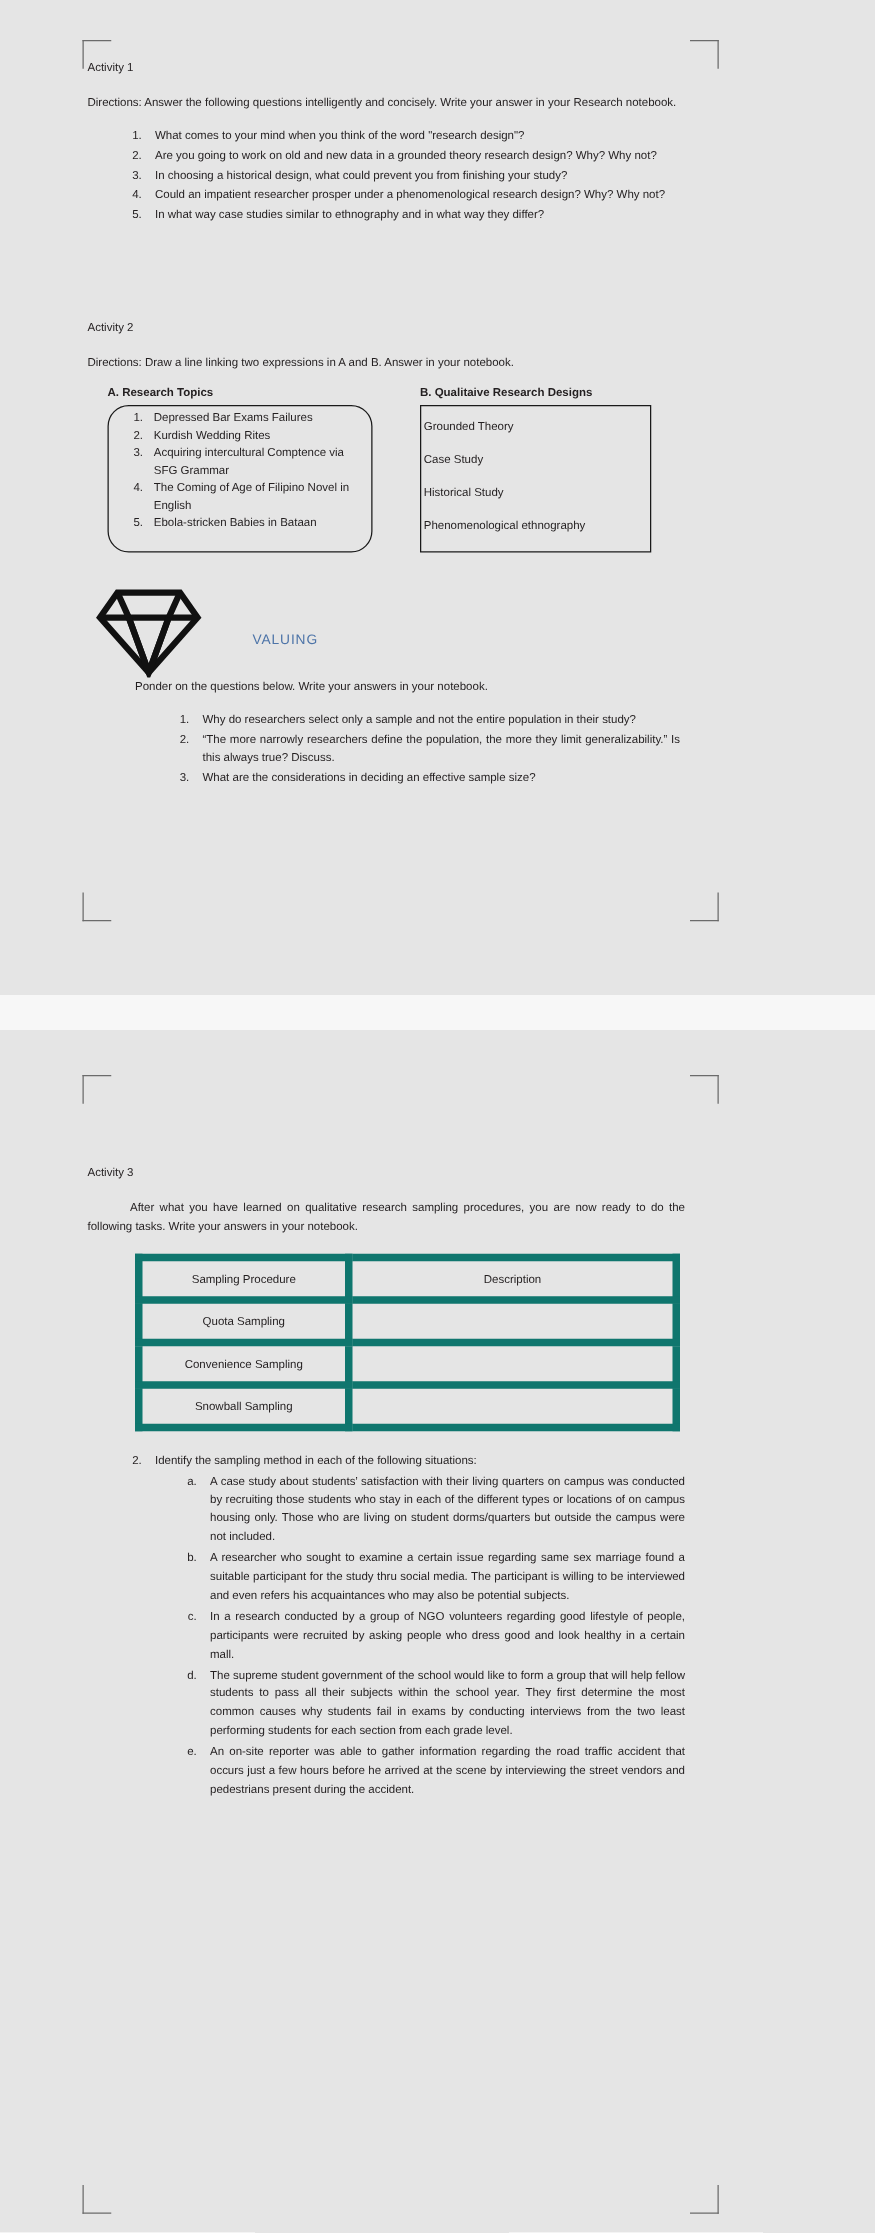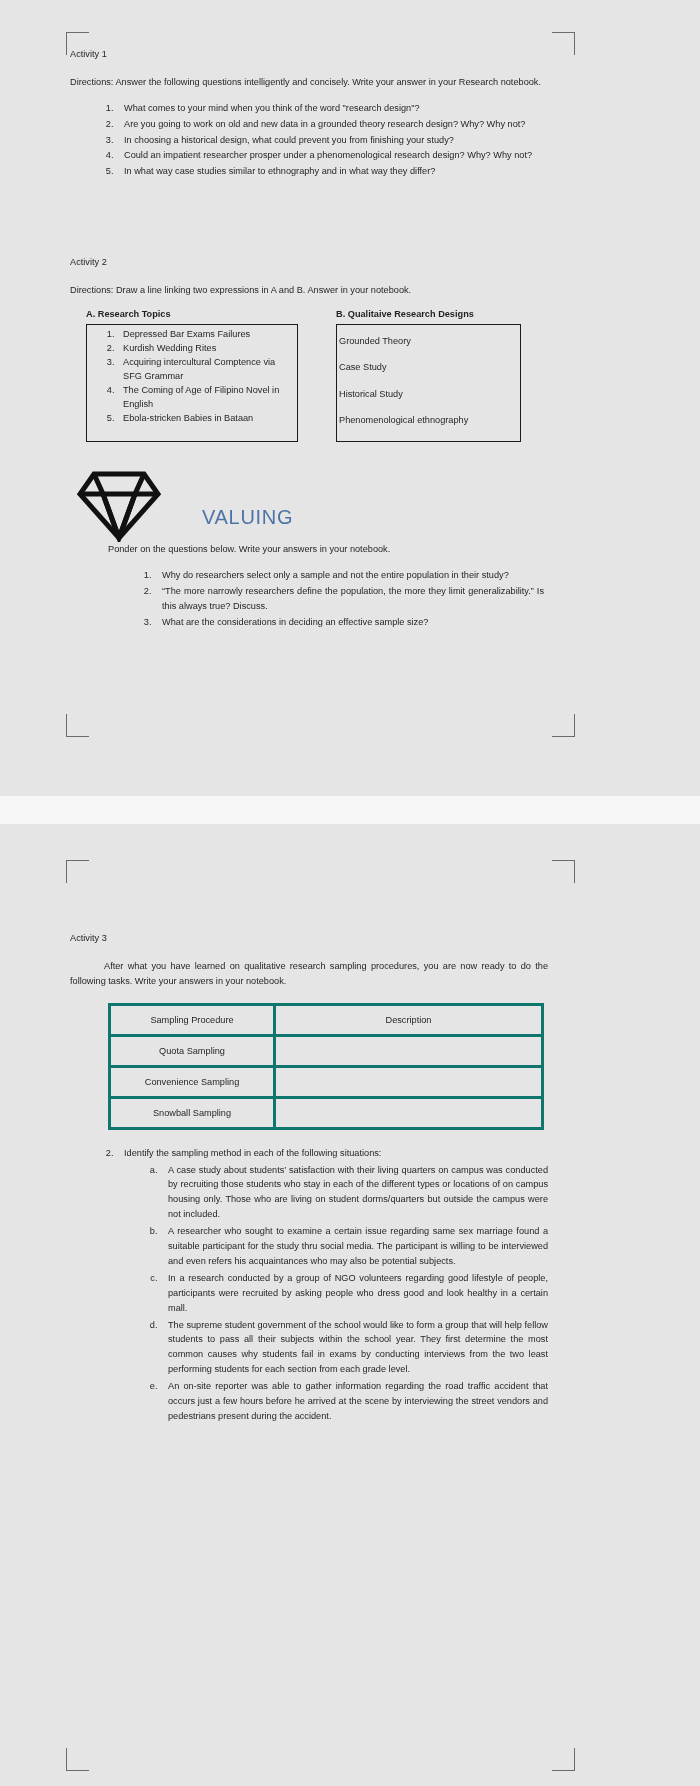--- a/index.html
+++ b/index.html
@@ -120,20 +120,21 @@
   }
   .match-head-b { margin-left: 0; }
 
   .match-box {
     border: 1px solid #1a1a1a;
     box-sizing: border-box;
   }
   .box-a {
     padding: 3px 6px 5px 0;
     min-height: 118px;
+    border-radius: 17px;
   }
   .box-b {
     padding: 10px 8px 10px 2px;
     min-height: 118px;
   }
   ol.match-list {
     margin: 0;
     padding: 0 0 0 30px;
     font-size: 9.2px;
     line-height: 1.52;
@@ -157,40 +158,40 @@
   }
   .diamond-icon {
     position: absolute;
     left: 6px;
     top: 0;
   }
   .valuing-title {
     position: absolute;
     left: 132px;
     top: 38px;
-    font-size: 20px;
+    font-size: 11px;
     letter-spacing: 0.7px;
     color: #4d74a8;
   }
 
   .valuing-body {
     margin-left: 38px;
     width: 436px;
   }
 
   
   .sampling-table {
     border-collapse: collapse;
     margin: 14px 0 16px 38px;
     width: 436px;
     font-size: 9.2px;
   }
   .sampling-table th,
   .sampling-table td {
-    border: 3px solid #0f766e;
+    border: 6px solid #0f766e;
     height: 24px;
     padding: 2px 6px;
     font-weight: normal;
   }
   .sampling-table th.col-proc,
   .sampling-table td.col-proc {
     width: 150px;
     text-align: center;
   }
   .sampling-table th.col-desc,

